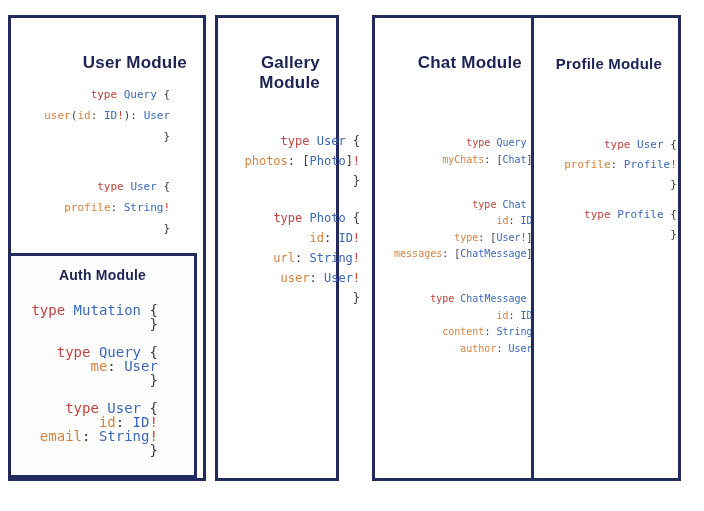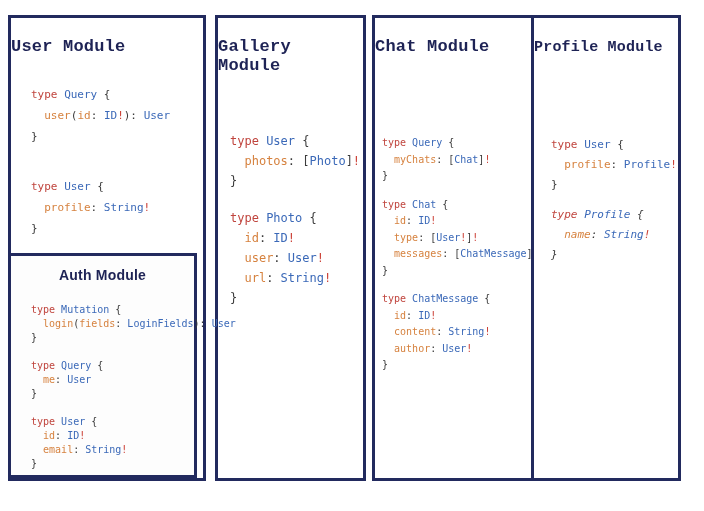--- a/index.html
+++ b/index.html
@@ -5,57 +5,57 @@
   html,body{margin:0;padding:0;background:#ffffff;}
   .canvas{
     position:relative;width:704px;height:511px;background:#ffffff;
     font-family:"Liberation Sans",sans-serif;overflow:hidden;
   }
   .panel{
     position:absolute;top:15px;height:466px;box-sizing:border-box;
     background:#ffffff;border:3px solid var(--navy,#222a5e);
   }
   #p1{left:8px;width:198px;}
-  #p2{left:215px;width:151px;}
+  #p2{left:215px;width:124px;}
   #p3{left:372px;width:169px;}
   #p4{left:531px;width:150px;}
   .ptitle{
-    margin:0;padding-top:19px;text-align:left;font-weight:700;
-    font-size:17px;letter-spacing:.2px;color:var(--title,#1e2355);font-family:Liberation Mono, monospace;
+    margin:16px;padding-top:19px;text-align:right;font-weight:700;
+    font-size:17px;letter-spacing:.2px;color:var(--title,#1e2355);
   }
   #p4 .ptitle{font-size:15px;padding-top:21px;}
   .authbox{
     position:absolute;left:8px;top:253px;width:189px;height:225px;
     box-sizing:border-box;background:#fdfdfd;border:3px solid var(--navy,#222a5e);
     z-index:2;
   }
   .atitle{
     margin:0;padding-top:11px;text-align:center;font-weight:700;
     font-size:14px;letter-spacing:.2px;color:var(--title,#1e2355);
   }
   .code{
     position:absolute;
     font-family:"DejaVu Sans Mono","Liberation Mono",monospace;
     color:var(--pn,#3b3b3b);
   }
-  .line{white-space:pre;}
+  .line{white-space:pre;text-align:right;}
   .tok.kw{color:var(--kw,#c0453e);}
   .tok.ty{color:var(--ty,#3b69b8);}
   .tok.fd{color:var(--fd,#d6823f);}
   .tok.pn{color:var(--pn,#3b3b3b);}
   .tok.ex{color:var(--ex,#cc4238);}
   #p1 .code{left:20px;top:66px;font-size:11px;line-height:21px;}
   #p1 .block + .block{margin-top:29px;}
   #p2 .code{left:12px;top:113px;font-size:12px;line-height:20px;}
   #p2 .block + .block{margin-top:17px;}
   #p3 .code{left:7px;top:117px;font-size:10px;line-height:16.5px;}
   #p3 .block + .block{margin-top:12px;}
   #p4 .code{left:17px;top:117px;font-size:11px;line-height:20px;}
-  #p4 .block + .block{margin-top:10px;font-style:italic;}
-  #auth .code{left:12px;top:47px;font-size:10px;line-height:14px;margin-left:8px;}
+  #p4 .block + .block{margin-top:10px;}
+  #auth .code{left:12px;top:47px;font-size:14px;line-height:14px;}
   #auth .block + .block{margin-top:14px;}
 </style>
 </head>
 <body>
 
 <div class="canvas">
 
   <section class="panel" id="p1">
     <h2 class="ptitle">User Module</h2>
     <div class="code">
@@ -76,22 +76,22 @@
     <h2 class="ptitle">Gallery Module</h2>
     <div class="code">
         <div class="block">
           <div class="line"><span class="tok kw">type </span><span class="tok ty">User</span><span class="tok pn"> {</span></div>
           <div class="line"><span class="tok pn">  </span><span class="tok fd">photos</span><span class="tok pn">: [</span><span class="tok ty">Photo</span><span class="tok pn">]</span><span class="tok ex">!</span></div>
           <div class="line"><span class="tok pn">}</span></div>
         </div>
         <div class="block">
           <div class="line"><span class="tok kw">type </span><span class="tok ty">Photo</span><span class="tok pn"> {</span></div>
           <div class="line"><span class="tok pn">  </span><span class="tok fd">id</span><span class="tok pn">: </span><span class="tok ty">ID</span><span class="tok ex">!</span></div>
+          <div class="line"><span class="tok pn">  </span><span class="tok fd">url</span><span class="tok pn">: </span><span class="tok ty">String</span><span class="tok ex">!</span></div>
           <div class="line"><span class="tok pn">  </span><span class="tok fd">user</span><span class="tok pn">: </span><span class="tok ty">User</span><span class="tok ex">!</span></div>
-          <div class="line"><span class="tok pn">  </span><span class="tok fd">url</span><span class="tok pn">: </span><span class="tok ty">String</span><span class="tok ex">!</span></div>
           <div class="line"><span class="tok pn">}</span></div>
         </div>
       </div>
   </section>
 
   <section class="panel" id="p3">
     <h2 class="ptitle">Chat Module</h2>
     <div class="code">
         <div class="block">
           <div class="line"><span class="tok kw">type </span><span class="tok ty">Query</span><span class="tok pn"> {</span></div>
@@ -118,32 +118,30 @@
   <section class="panel" id="p4">
     <h2 class="ptitle">Profile Module</h2>
     <div class="code">
         <div class="block">
           <div class="line"><span class="tok kw">type </span><span class="tok ty">User</span><span class="tok pn"> {</span></div>
           <div class="line"><span class="tok pn">  </span><span class="tok fd">profile</span><span class="tok pn">: </span><span class="tok ty">Profile</span><span class="tok ex">!</span></div>
           <div class="line"><span class="tok pn">}</span></div>
         </div>
         <div class="block">
           <div class="line"><span class="tok kw">type </span><span class="tok ty">Profile</span><span class="tok pn"> {</span></div>
-          <div class="line"><span class="tok pn">  </span><span class="tok fd">name</span><span class="tok pn">: </span><span class="tok ty">String</span><span class="tok ex">!</span></div>
           <div class="line"><span class="tok pn">}</span></div>
         </div>
       </div>
   </section>
 
   <section class="authbox" id="auth">
     <h3 class="atitle">Auth Module</h3>
     <div class="code">
         <div class="block">
           <div class="line"><span class="tok kw">type </span><span class="tok ty">Mutation</span><span class="tok pn"> {</span></div>
-          <div class="line"><span class="tok pn">  </span><span class="tok fd">login</span><span class="tok pn">(</span><span class="tok fd">fields</span><span class="tok pn">: </span><span class="tok ty">LoginFields</span><span class="tok pn">): </span><span class="tok ty">User</span></div>
           <div class="line"><span class="tok pn">}</span></div>
         </div>
         <div class="block">
           <div class="line"><span class="tok kw">type </span><span class="tok ty">Query</span><span class="tok pn"> {</span></div>
           <div class="line"><span class="tok pn">  </span><span class="tok fd">me</span><span class="tok pn">: </span><span class="tok ty">User</span></div>
           <div class="line"><span class="tok pn">}</span></div>
         </div>
         <div class="block">
           <div class="line"><span class="tok kw">type </span><span class="tok ty">User</span><span class="tok pn"> {</span></div>
           <div class="line"><span class="tok pn">  </span><span class="tok fd">id</span><span class="tok pn">: </span><span class="tok ty">ID</span><span class="tok ex">!</span></div>

